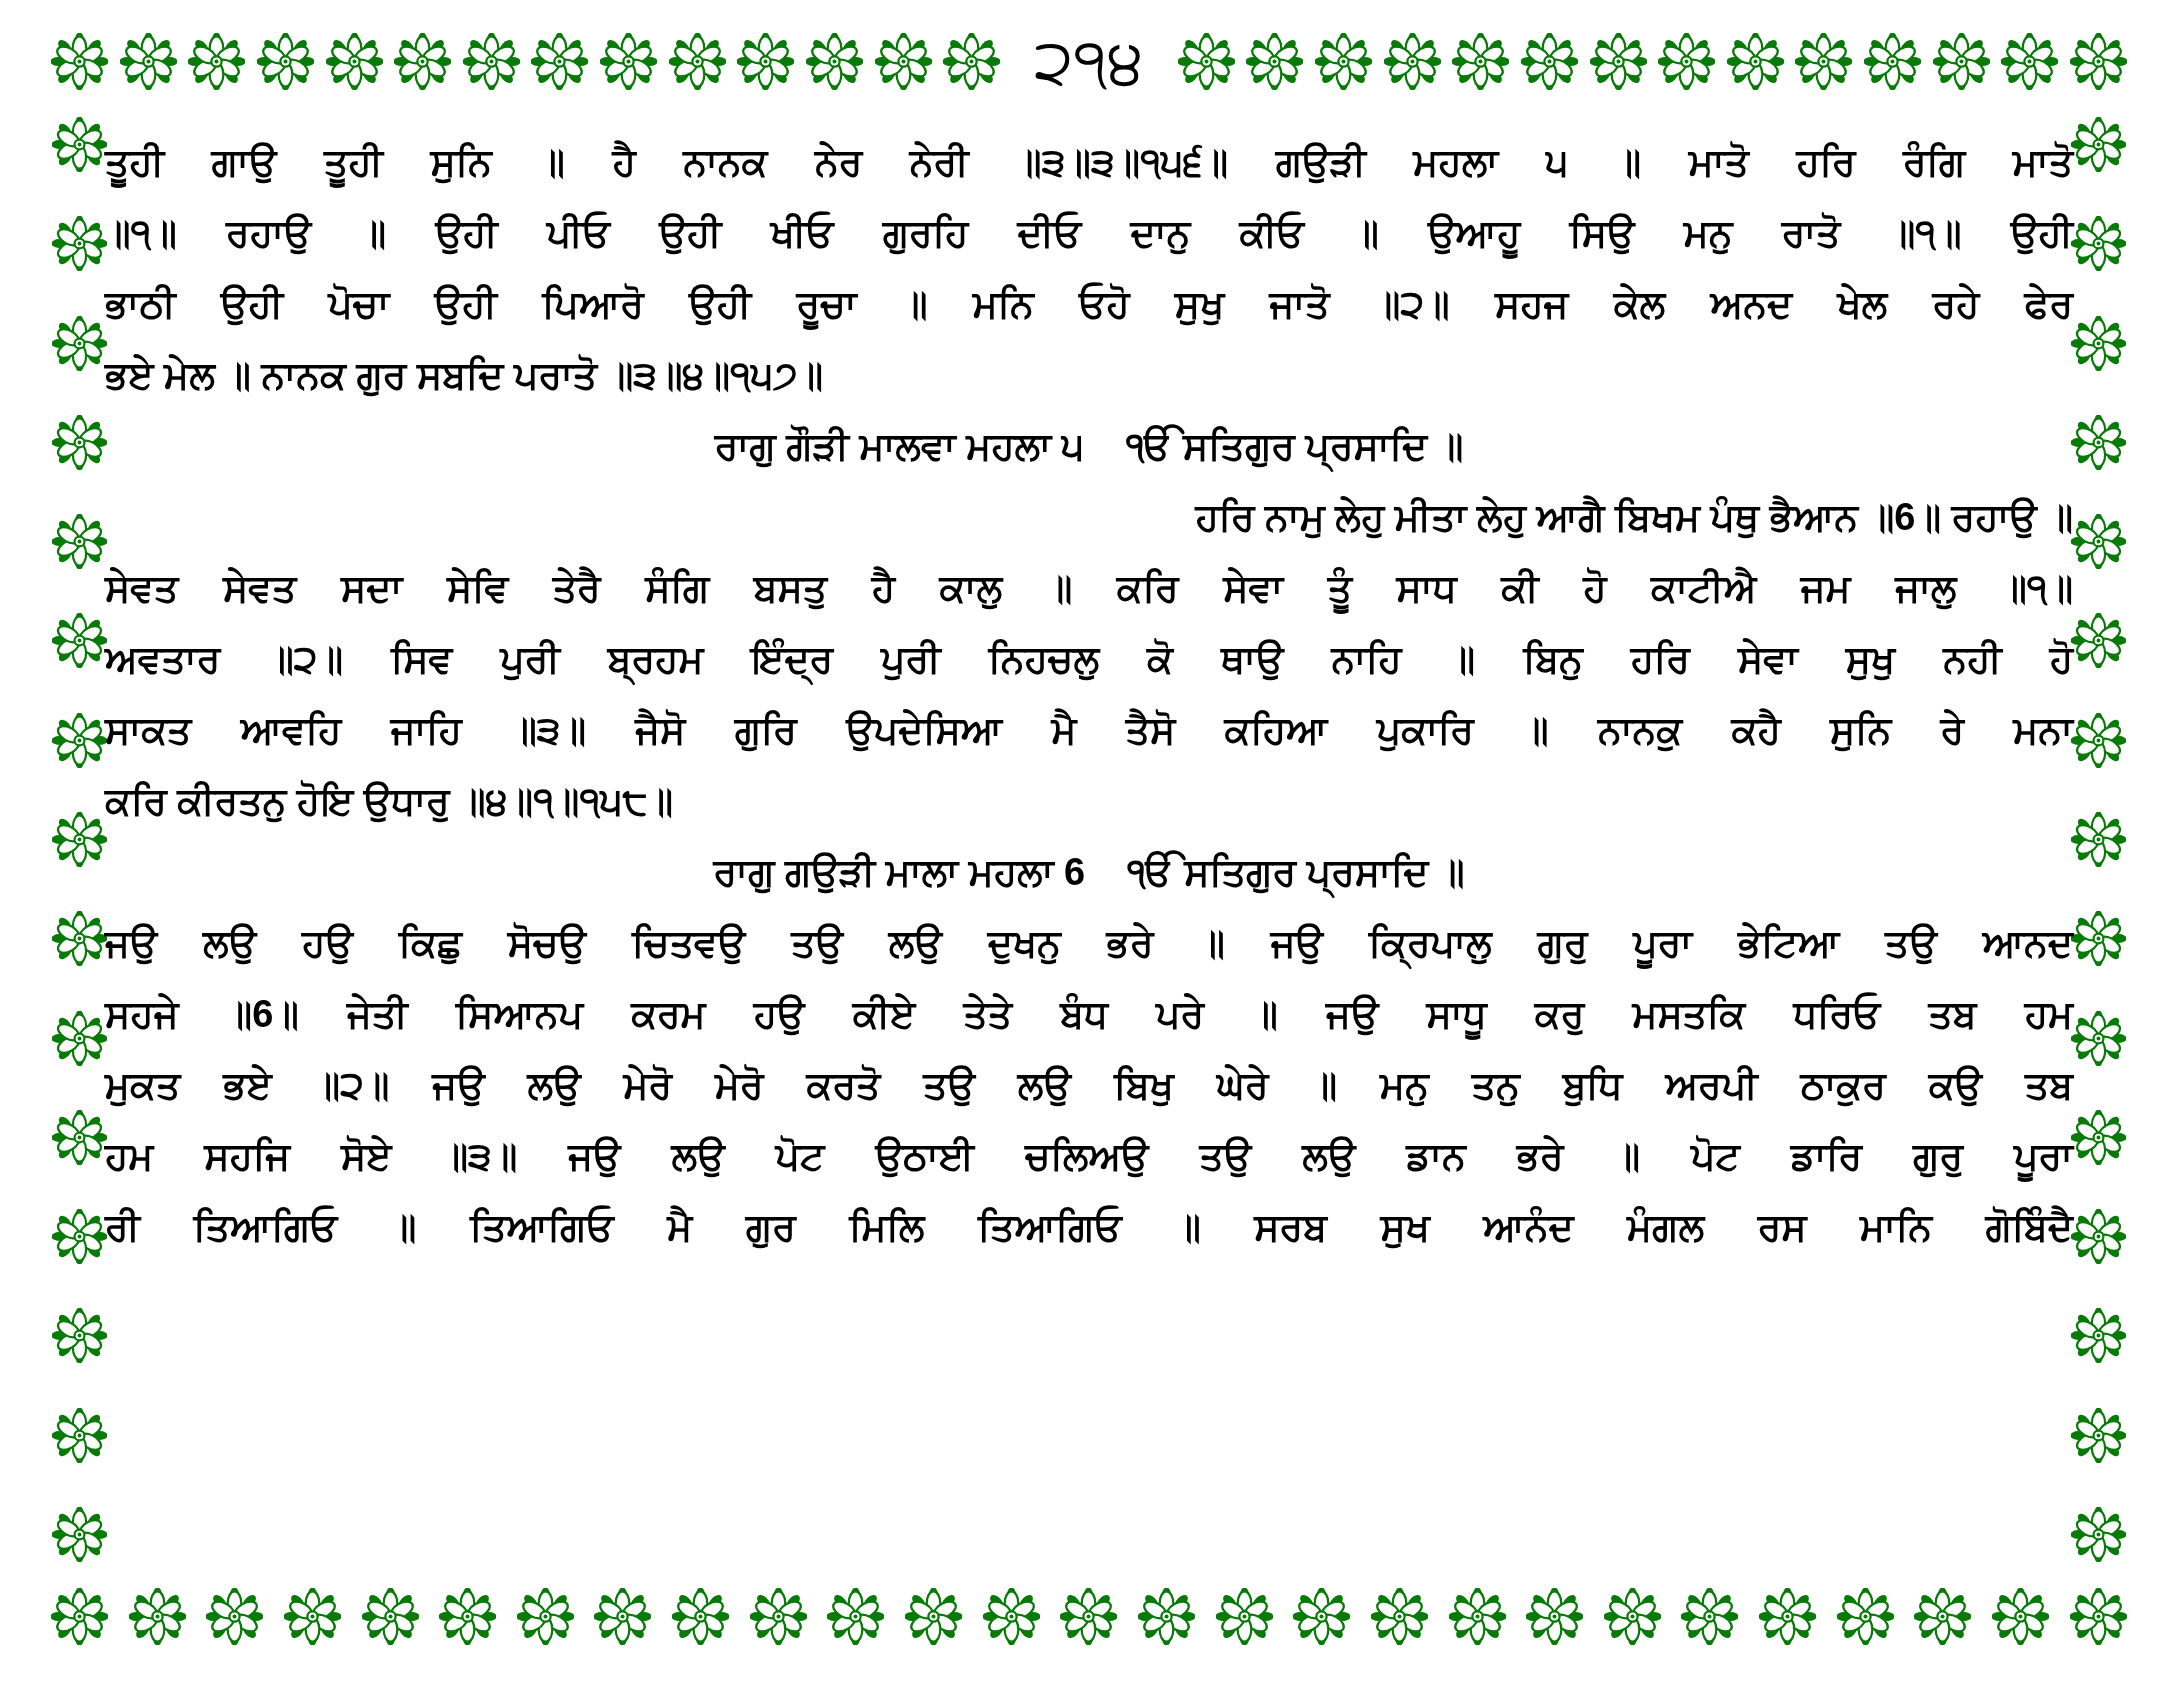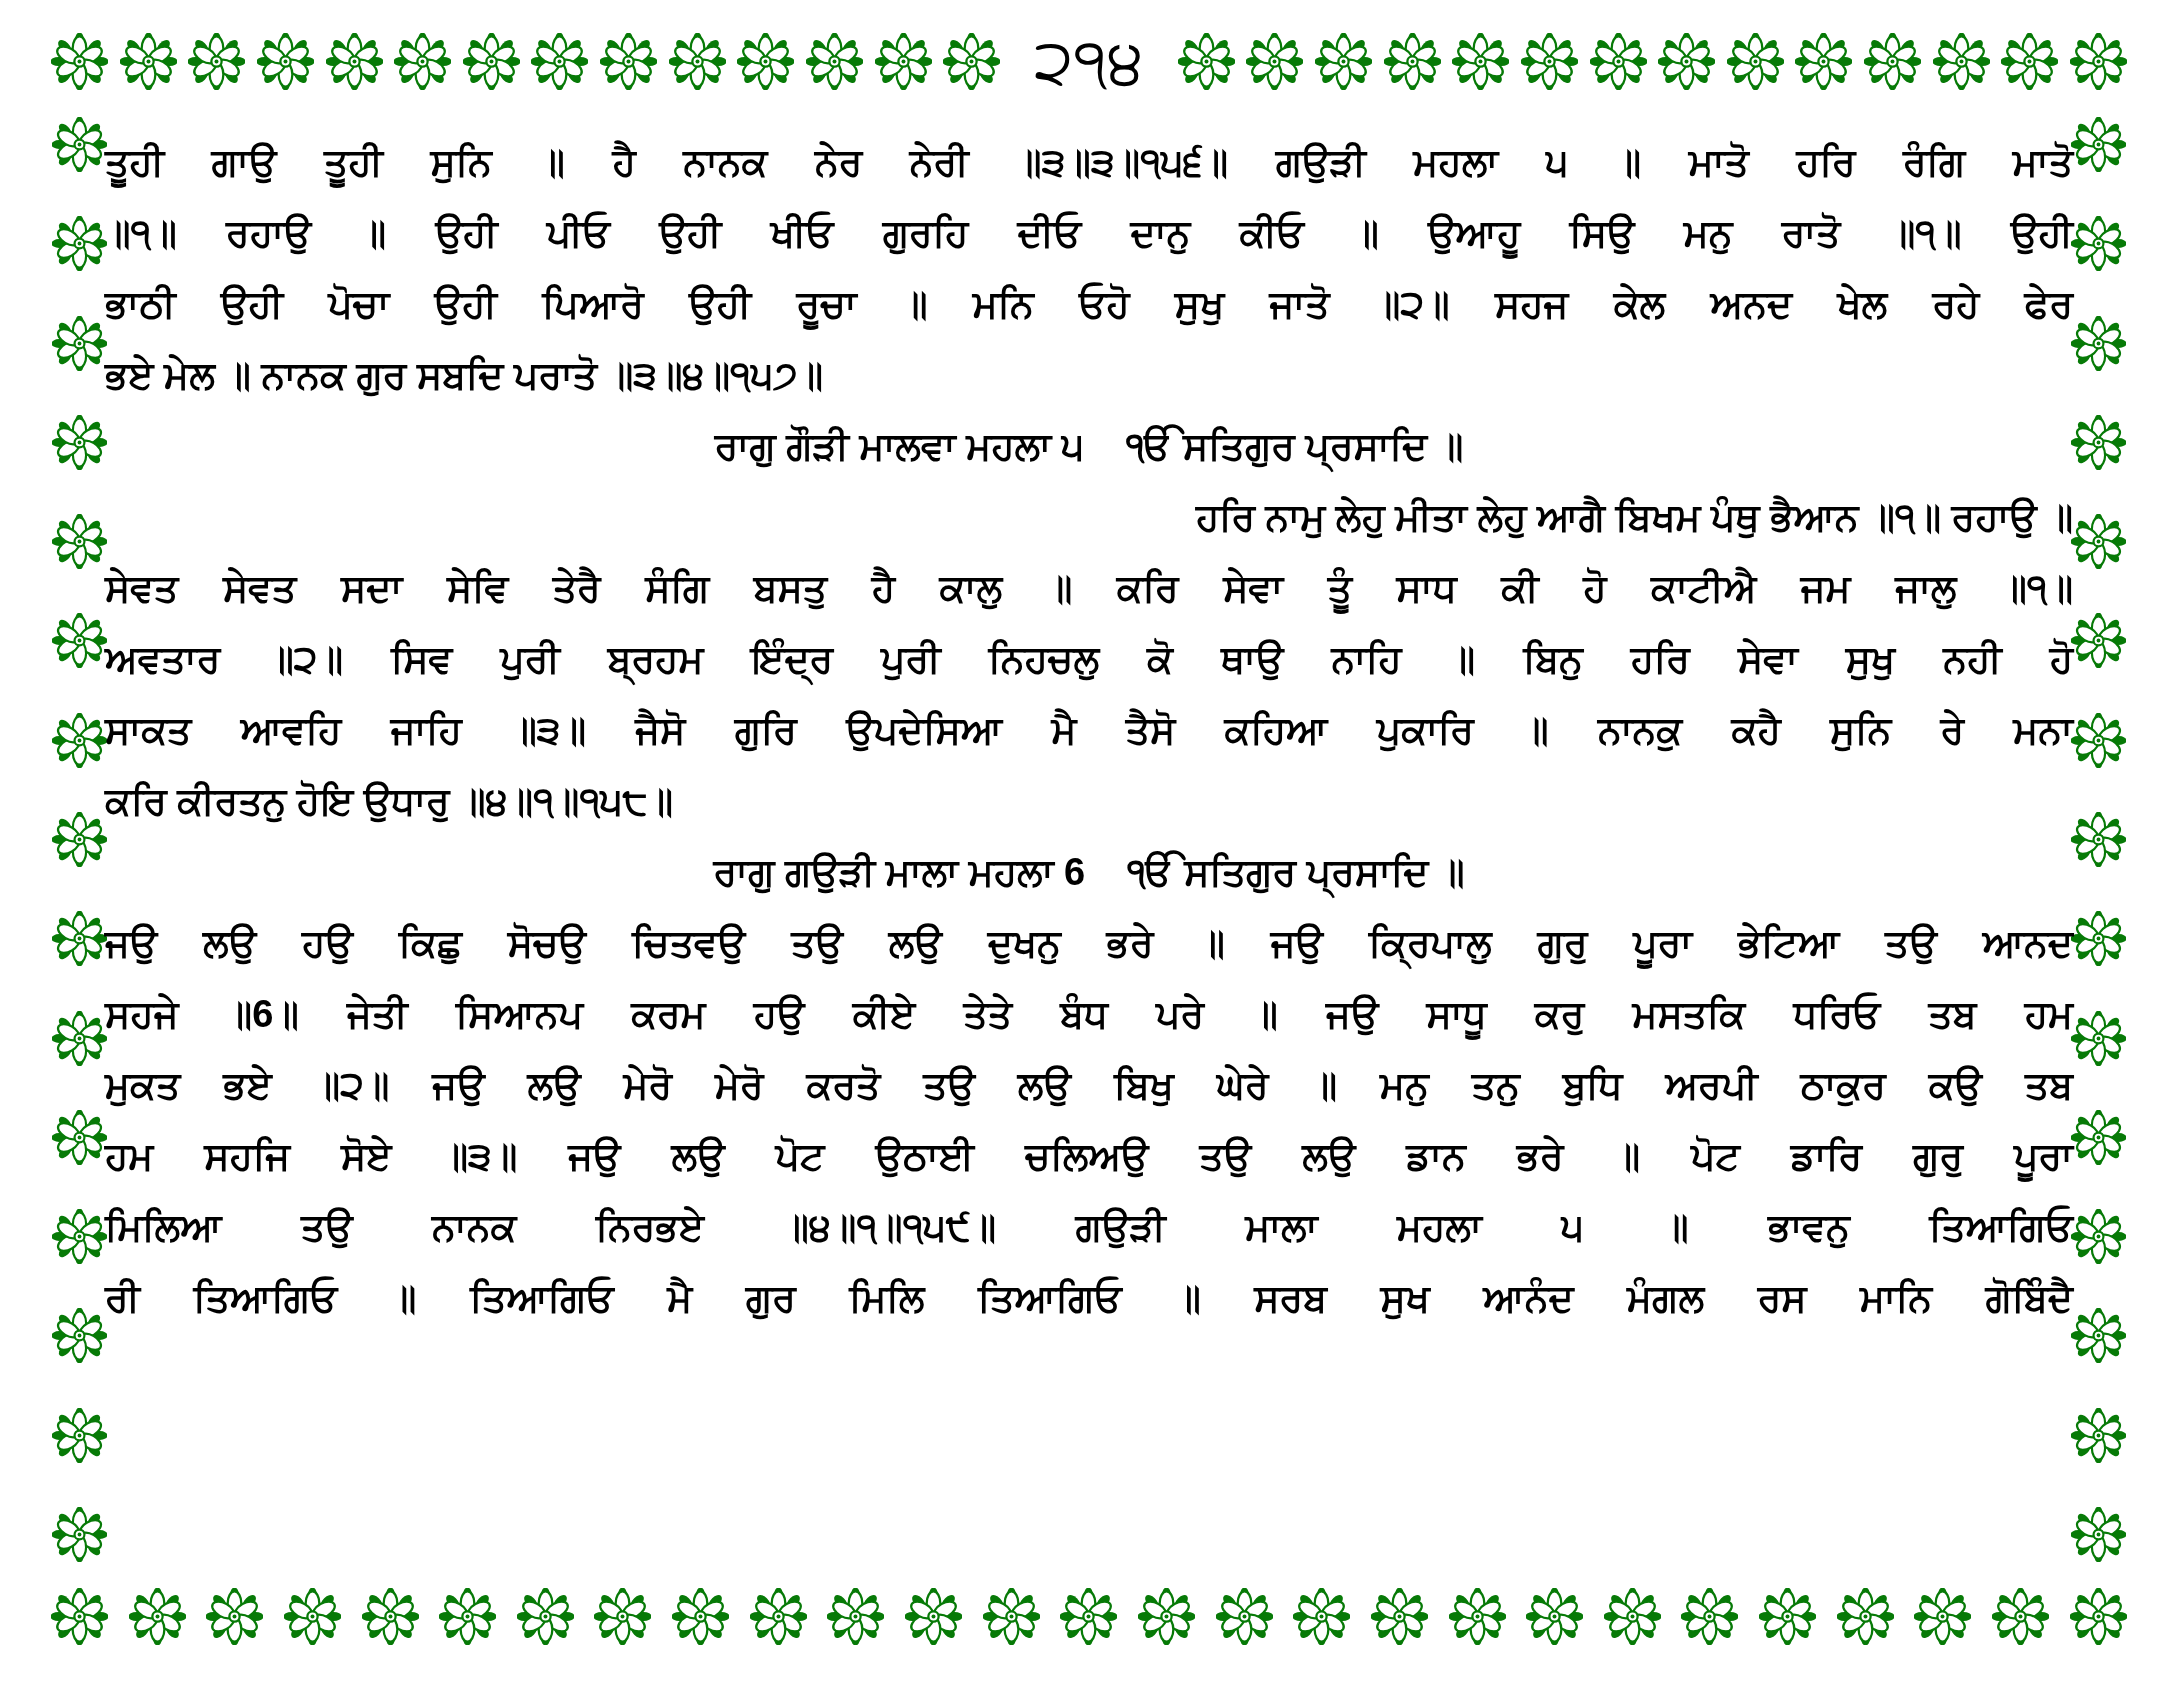--- a/index.html
+++ b/index.html
@@ -329,26 +329,25 @@
       <use href="#flower-def"></use>
     </svg>
   </div>
 
 <div class="text-block">
   <div class="line align-justify">ਤੂਹੀ ਗਾਉ ਤੂਹੀ ਸੁਨਿ ॥ ਹੈ ਨਾਨਕ ਨੇਰ ਨੇਰੀ ॥੩॥੩॥੧੫੬॥ ਗਉੜੀ ਮਹਲਾ ੫ ॥ ਮਾਤੋ ਹਰਿ ਰੰਗਿ ਮਾਤੋ</div>
   <div class="line align-justify">॥੧॥ ਰਹਾਉ ॥ ਉਹੀ ਪੀਓ ਉਹੀ ਖੀਓ ਗੁਰਹਿ ਦੀਓ ਦਾਨੁ ਕੀਓ ॥ ਉਆਹੂ ਸਿਉ ਮਨੁ ਰਾਤੋ ॥੧॥ ਉਹੀ</div>
   <div class="line align-justify">ਭਾਠੀ ਉਹੀ ਪੋਚਾ ਉਹੀ ਪਿਆਰੋ ਉਹੀ ਰੂਚਾ ॥ ਮਨਿ ਓਹੋ ਸੁਖੁ ਜਾਤੋ ॥੨॥ ਸਹਜ ਕੇਲ ਅਨਦ ਖੇਲ ਰਹੇ ਫੇਰ</div>
   <div class="line align-left">ਭਏ ਮੇਲ ॥ ਨਾਨਕ ਗੁਰ ਸਬਦਿ ਪਰਾਤੋ ॥੩॥੪॥੧੫੭॥</div>
   <div class="line align-center">ਰਾਗੁ ਗੌੜੀ ਮਾਲਵਾ ਮਹਲਾ ੫    ੴ ਸਤਿਗੁਰ ਪ੍ਰਸਾਦਿ ॥</div>
-  <div class="line align-right">ਹਰਿ ਨਾਮੁ ਲੇਹੁ ਮੀਤਾ ਲੇਹੁ ਆਗੈ ਬਿਖਮ ਪੰਥੁ ਭੈਆਨ ॥੧॥ ਰਹਾਉ ॥</div>
+  <div class="line align-right">ਹਰਿ ਨਾਮੁ ਲੇਹੁ ਮੀਤਾ ਲੇਹੁ ਆਗੈ ਬਿਖਮ ਪੰਥੁ ਭੈਆਨ ॥6॥ ਰਹਾਉ ॥</div>
   <div class="line align-justify">ਸੇਵਤ ਸੇਵਤ ਸਦਾ ਸੇਵਿ ਤੇਰੈ ਸੰਗਿ ਬਸਤੁ ਹੈ ਕਾਲੁ ॥ ਕਰਿ ਸੇਵਾ ਤੂੰ ਸਾਧ ਕੀ ਹੋ ਕਾਟੀਐ ਜਮ ਜਾਲੁ ॥੧॥</div>
   <div class="line align-justify">ਅਵਤਾਰ ॥੨॥ ਸਿਵ ਪੁਰੀ ਬ੍ਰਹਮ ਇੰਦ੍ਰ ਪੁਰੀ ਨਿਹਚਲੁ ਕੋ ਥਾਉ ਨਾਹਿ ॥ ਬਿਨੁ ਹਰਿ ਸੇਵਾ ਸੁਖੁ ਨਹੀ ਹੋ</div>
   <div class="line align-justify">ਸਾਕਤ ਆਵਹਿ ਜਾਹਿ ॥੩॥ ਜੈਸੋ ਗੁਰਿ ਉਪਦੇਸਿਆ ਮੈ ਤੈਸੋ ਕਹਿਆ ਪੁਕਾਰਿ ॥ ਨਾਨਕੁ ਕਹੈ ਸੁਨਿ ਰੇ ਮਨਾ</div>
   <div class="line align-left">ਕਰਿ ਕੀਰਤਨੁ ਹੋਇ ਉਧਾਰੁ ॥੪॥੧॥੧੫੮॥</div>
   <div class="line align-center">ਰਾਗੁ ਗਉੜੀ ਮਾਲਾ ਮਹਲਾ 6    ੴ ਸਤਿਗੁਰ ਪ੍ਰਸਾਦਿ ॥</div>
   <div class="line align-justify">ਜਉ ਲਉ ਹਉ ਕਿਛੁ ਸੋਚਉ ਚਿਤਵਉ ਤਉ ਲਉ ਦੁਖਨੁ ਭਰੇ ॥ ਜਉ ਕ੍ਰਿਪਾਲੁ ਗੁਰੁ ਪੂਰਾ ਭੇਟਿਆ ਤਉ ਆਨਦ</div>
   <div class="line align-justify">ਸਹਜੇ ॥6॥ ਜੇਤੀ ਸਿਆਨਪ ਕਰਮ ਹਉ ਕੀਏ ਤੇਤੇ ਬੰਧ ਪਰੇ ॥ ਜਉ ਸਾਧੂ ਕਰੁ ਮਸਤਕਿ ਧਰਿਓ ਤਬ ਹਮ</div>
   <div class="line align-justify">ਮੁਕਤ ਭਏ ॥੨॥ ਜਉ ਲਉ ਮੇਰੋ ਮੇਰੋ ਕਰਤੋ ਤਉ ਲਉ ਬਿਖੁ ਘੇਰੇ ॥ ਮਨੁ ਤਨੁ ਬੁਧਿ ਅਰਪੀ ਠਾਕੁਰ ਕਉ ਤਬ</div>
   <div class="line align-justify">ਹਮ ਸਹਜਿ ਸੋਏ ॥੩॥ ਜਉ ਲਉ ਪੋਟ ਉਠਾਈ ਚਲਿਅਉ ਤਉ ਲਉ ਡਾਨ ਭਰੇ ॥ ਪੋਟ ਡਾਰਿ ਗੁਰੁ ਪੂਰਾ</div>
-  <div class="line align-justify">ਮਿਲਿਆ ਤਉ ਨਾਨਕ ਨਿਰਭਏ ॥੪॥੧॥੧੫੯॥ ਗਉੜੀ ਮਾਲਾ ਮਹਲਾ ੫ ॥ ਭਾਵਨੁ ਤਿਆਗਿਓ</div>
   <div class="line align-justify">ਰੀ ਤਿਆਗਿਓ ॥ ਤਿਆਗਿਓ ਮੈ ਗੁਰ ਮਿਲਿ ਤਿਆਗਿਓ ॥ ਸਰਬ ਸੁਖ ਆਨੰਦ ਮੰਗਲ ਰਸ ਮਾਨਿ ਗੋਬਿੰਦੈ</div>
 </div>
 
 
 </body></html>

